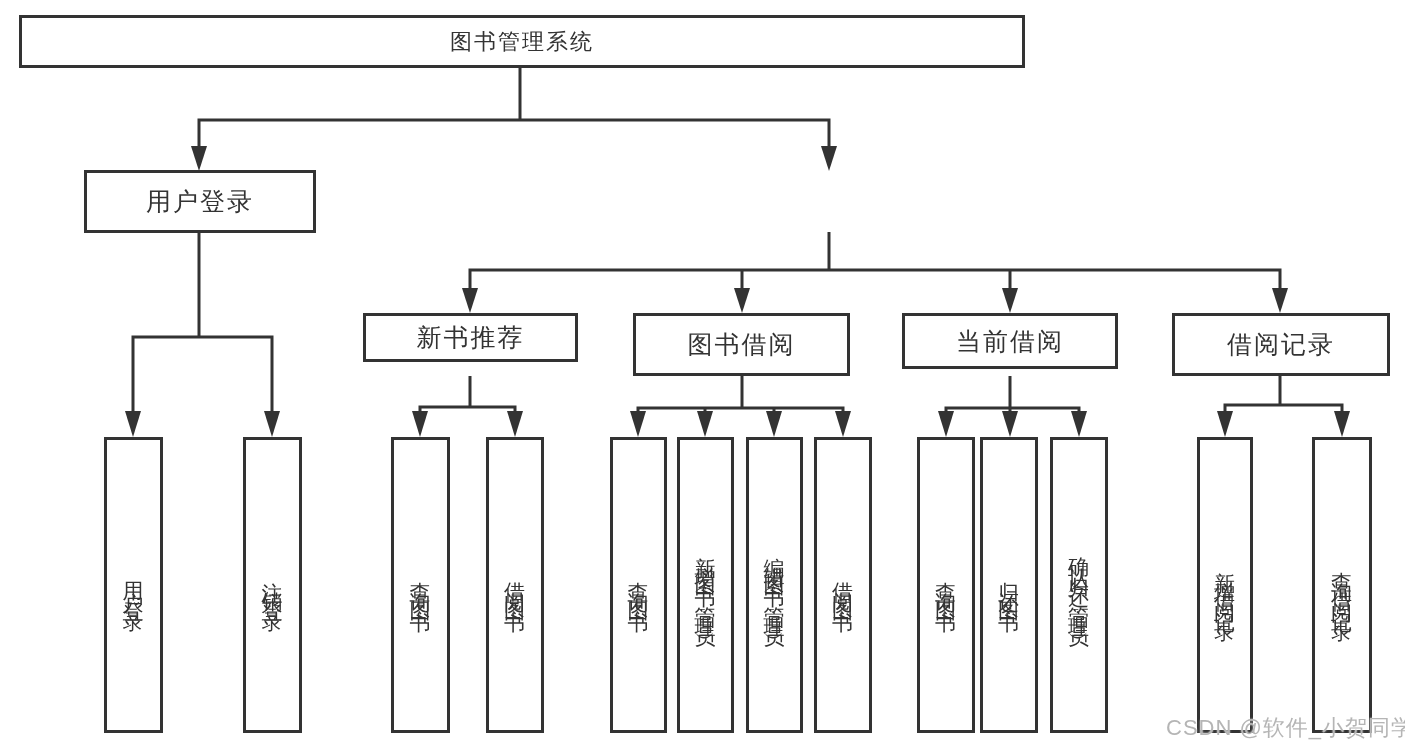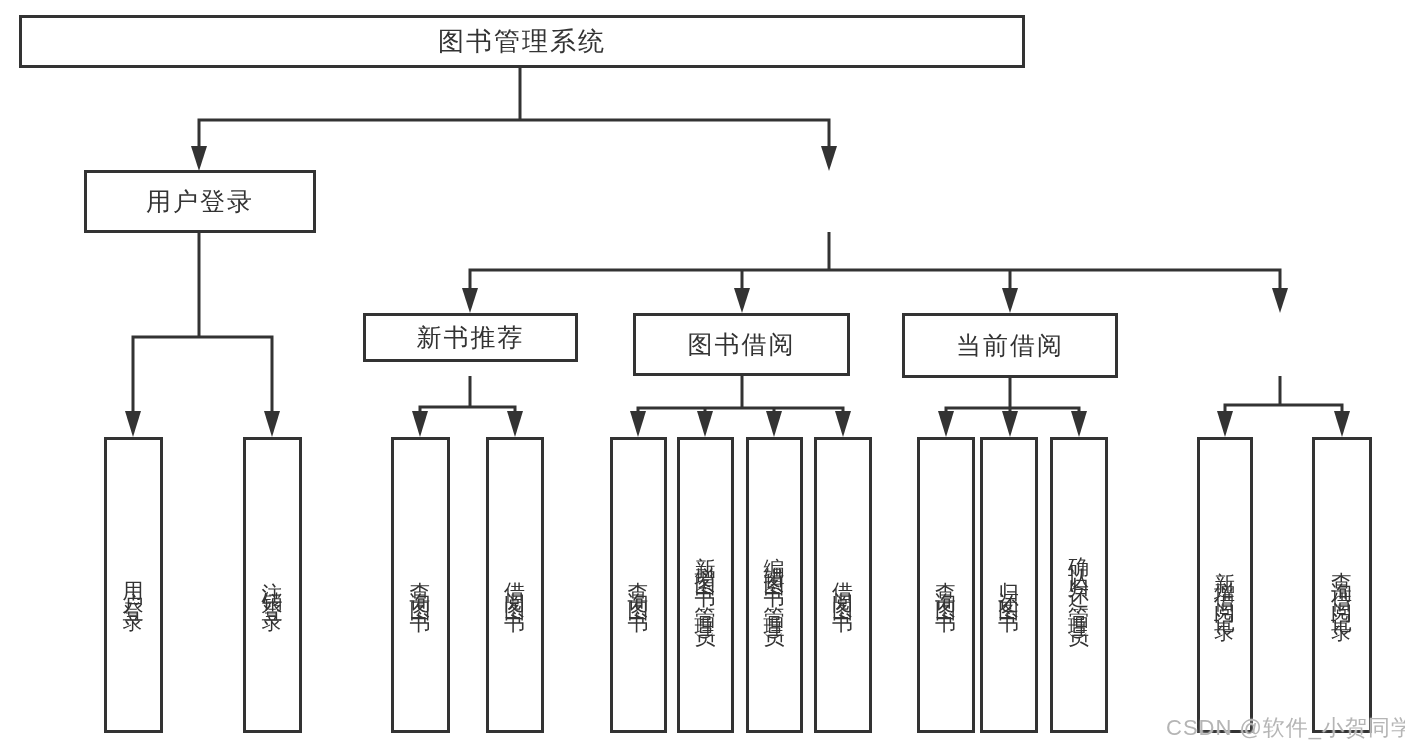--- a/index.html
+++ b/index.html
@@ -18,21 +18,21 @@
     box-sizing: border-box;
     background: #ffffff;
     border: 3px solid #333333;
     display: flex;
     align-items: center;
     justify-content: center;
     z-index: 2;
     text-align: center;
   }
   .h-label { font-size: 25px; letter-spacing: 2px; white-space: nowrap; }
-  .root .h-label { font-size: 26px; }
+  .root .h-label { font-size: 22px; }
   .leaf .v-label {
     writing-mode: vertical-rl;
     text-orientation: mixed;
     font-size: 21px;
     letter-spacing: 10px;
     line-height: 1;
     white-space: nowrap;
   }
   .watermark {
     position: absolute;
@@ -120,22 +120,25 @@
   <div class="node" style="left:84px; top:170px; width:232px; height:63px;">
     <span class="h-label">用户登录</span>
   </div>
 
   <div class="node" style="left:363px; top:313px; width:215px; height:49px;">
     <span class="h-label">新书推荐</span>
   </div>
   <div class="node" style="left:633px; top:313px; width:217px; height:63px;">
     <span class="h-label">图书借阅</span>
   </div>
-  <div class="node" style="left:902px; top:313px; width:216px; height:65px;">
+  <div class="node" style="left:902px; top:313px; width:216px; height:56px;">
     <span class="h-label">当前借阅</span>
+  </div>
+  <div class="node" style="left:1172px; top:313px; width:218px; height:63px;">
+    <span class="h-label">借阅记录</span>
   </div>
 
   <div class="node leaf" style="left:104px; top:437px; width:59px; height:296px;">
     <span class="v-label">用户登录</span>
   </div>
   <div class="node leaf" style="left:243px; top:437px; width:59px; height:296px;">
     <span class="v-label">注销登录</span>
   </div>
 
   <div class="node leaf" style="left:391px; top:437px; width:59px; height:296px;">

